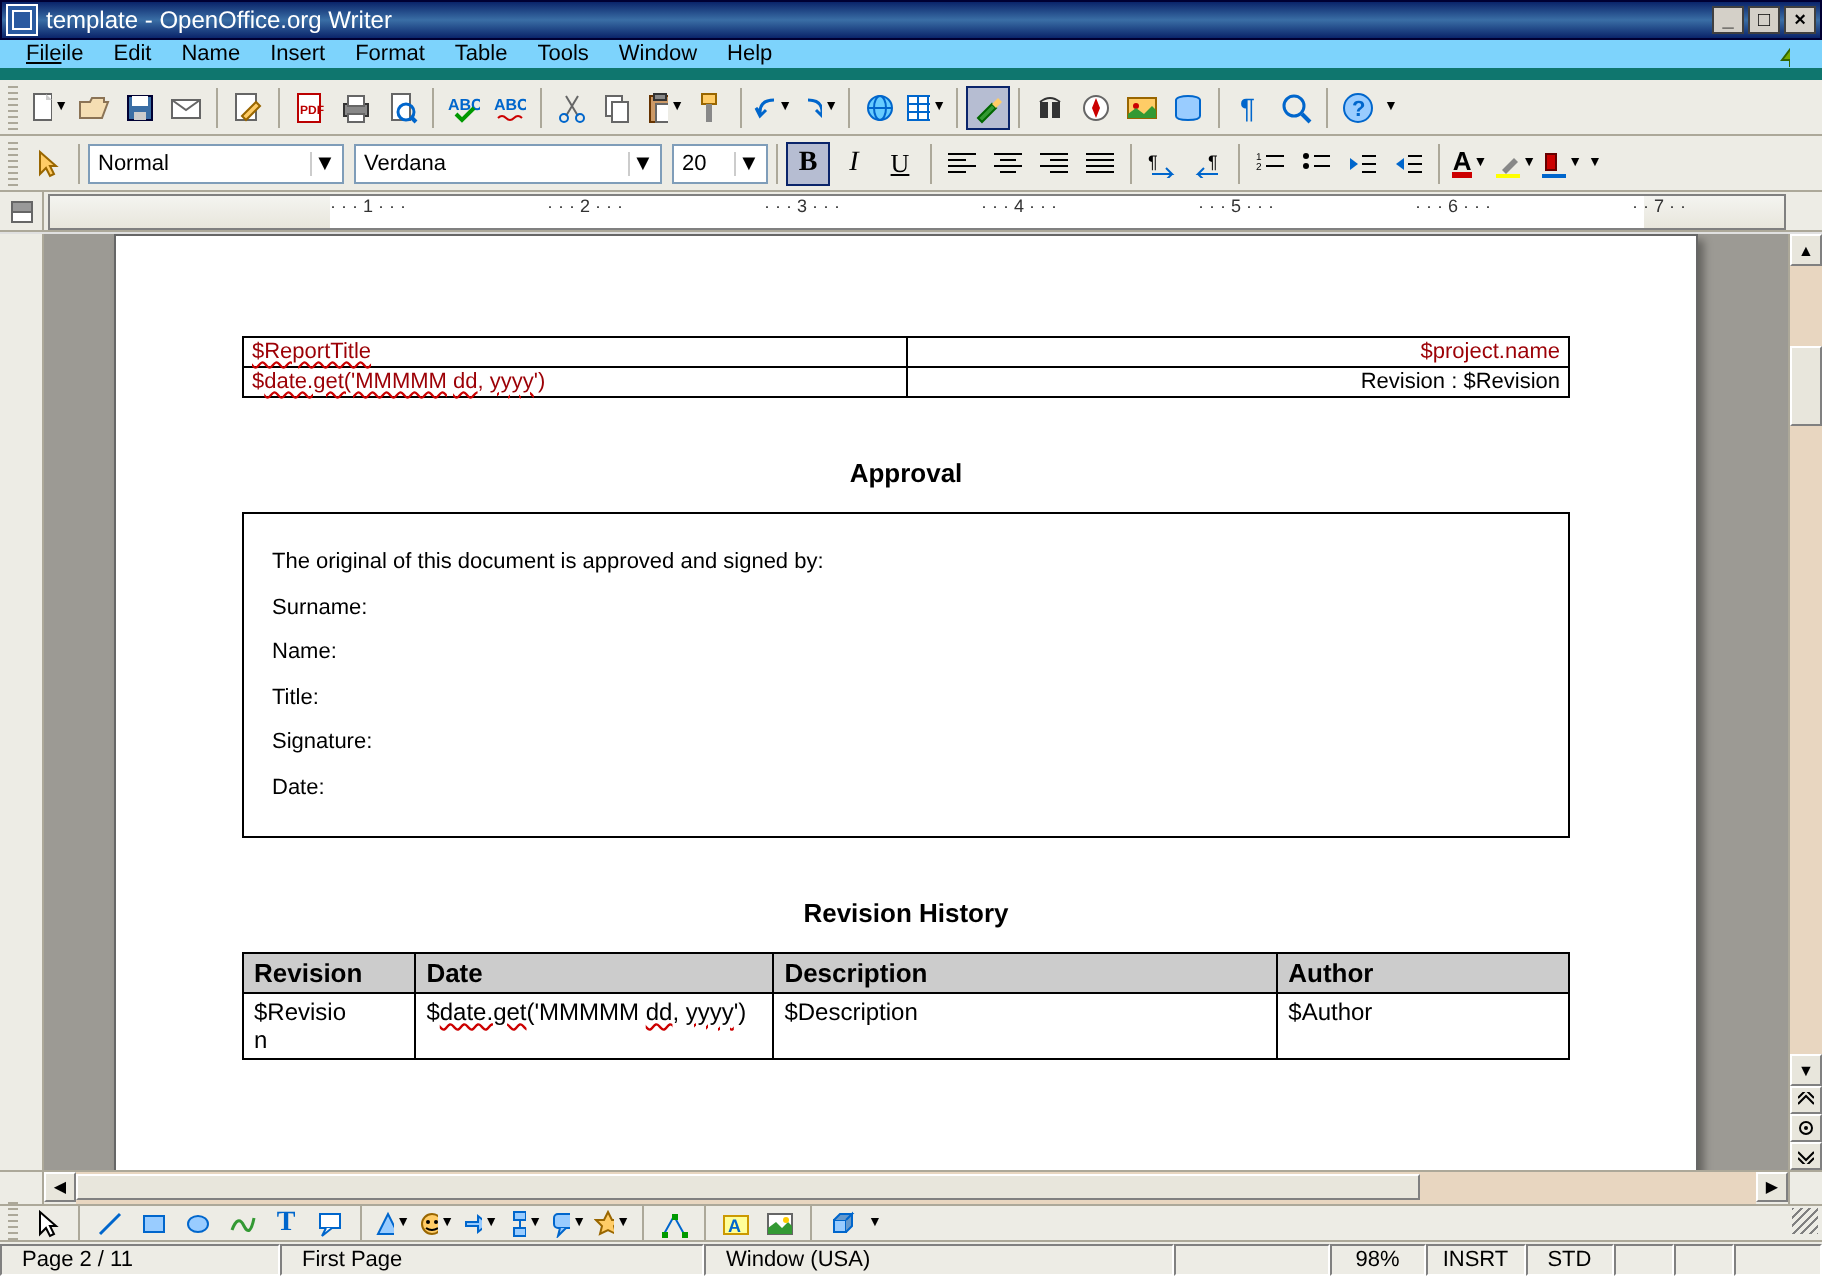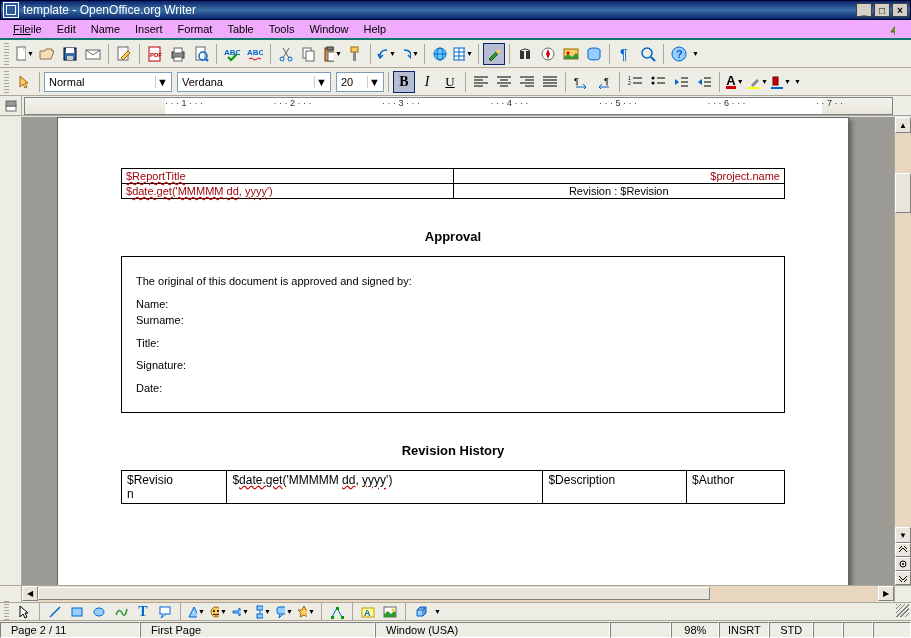--- a/index.html
+++ b/index.html
@@ -1,21 +1,21 @@
 <!DOCTYPE html>
 <html><head>
 <meta charset="utf-8">
 <style>
   * { box-sizing: border-box; }
   body { margin:0; font-family: Tahoma, Arial, sans-serif; font-size:11px; background:#e0e0e0; width:911px; height:638px; overflow:hidden; position:relative;}
   .titlebar{ background:linear-gradient(to bottom,#0a246a 0%,#3a6ea5 50%,#0a246a 100%); color:#fff; height:20px; display:flex; align-items:center; padding:0 2px; font-size:12px; border:1px solid #003;}
   .titlebar .app-icon{ width:16px; height:16px; background:#2a5aa0; display:inline-flex; align-items:center; justify-content:center; margin-right:4px; border:1px solid #fff;}
   .titlebar .title{ flex:1;}
   .win-btn{ width:16px; height:14px; background:#d4d0c8; border:1px solid #404040; margin-left:2px; display:flex; align-items:center; justify-content:center; color:#000; font-family:Arial; font-size:10px; font-weight:bold;}
-  .menubar{ background:#f0abfc; border-bottom:2px solid #0f766e; height:20px; display:flex; align-items:center; padding-left:6px; gap:1px;}
+  .menubar{ background:#7dd3fc; border-bottom:6px solid #0f766e; height:20px; display:flex; align-items:center; padding-left:6px; gap:1px;}
   .menubar span{ padding:2px 7px; cursor:default;}
   .menubar .right{ margin-left:auto; margin-right:8px;}
   .toolbar{ background:#edece5; border-bottom:1px solid #aca899; display:flex; align-items:center; padding:1px 4px; gap:1px; height:28px;}
   .tb-icon{ width:22px; height:22px; display:flex; align-items:center; justify-content:center; border:1px solid transparent; cursor:default;}
   .tb-sep{ width:1px; height:20px; background:#aca899; margin:0 3px;}
   .handle{ width:5px; height:22px; background:repeating-linear-gradient(#aca899,#aca899 1px,transparent 1px,transparent 3px); margin-right:3px;}
   .combo{ height:20px; background:#fff; border:1px solid #7f9db9; display:flex; align-items:center; padding:0 2px 0 4px; font-size:11px;}
   .combo .dd{ margin-left:auto; border-left:1px solid #ccc; width:14px; text-align:center; color:#000;}
   .toolbar2{ height:28px;}
   .ruler-row{ background:#edece5; border-bottom:1px solid #aca899; height:20px; display:flex;}
@@ -433,38 +433,44 @@
     <div class="page">
       <div class="page-pad">
         <table class="hdrtbl">
           <tbody>
               <tr>
             <td style="width:50%"><span class="v wavy">$ReportTitle</span></td>
             <td style="text-align:right"><span class="v">$project.name</span></td>
           </tr>
           <tr>
             <td><span class="v"><span style="color:#9c0006">$</span><span class="wavy" style="color:#9c0006">date.get('MMMMM</span> <span class="wavy" style="color:#9c0006">dd</span><span style="color:#9c0006">, </span><span class="wavy" style="color:#9c0006">yyyy</span><span style="color:#9c0006">')</span></span></td>
-            <td style="text-align:center"><span>Revision : $Revision</span></td>
+            <td style="text-align:right"><span>Revision : $Revision</span></td>
           </tr>
         </tbody>
           </table>
 
         <h2 class="doc">Approval</h2>
         <div class="approvalbox">
           <p>The original of this document is approved and signed by:</p>
+          <p style="margin-top:0">Surname:</p>
           <p style="margin-bottom:0">Name:</p>
-          <p style="margin-top:0">Surname:</p>
           <p>Title:</p>
           <p>Signature:</p>
           <p>Date:</p>
         </div>
 
         <h2 class="doc">Revision History</h2>
         <table class="revtbl">
           <tbody>
+              <tr>
+            <th style="width:13%">Revision</th>
+            <th style="width:27%">Date</th>
+            <th>Description</th>
+            <th style="width:22%">Author</th>
+          </tr>
           <tr>
             <td>$Revisio<br>n</td>
             <td>$<span class="wavy">date.get</span>('MMMMM <span class="wavy">dd</span>, <span class="wavy">yyyy</span>')</td>
             <td>$Description</td>
             <td>$Author</td>
           </tr>
         </tbody>
           </table>
       </div>
     </div>
@@ -617,21 +623,21 @@
         <path d="M3 5 L9 5 L9 11 L3 11 Z" fill="#9cf" stroke="#06c"></path>
         <path d="M3 5 L6 2 L12 2 L9 5 M9 5 L12 2 L12 8 L9 11" fill="#69c" stroke="#06c"></path>
       </svg>
     </div>
   <span class="dd-arrow">▼</span>
 </div>
 <div class="grip"></div>
 
 <div class="statusbar">
   <div class="cell" style="width:140px">Page 2 / 11</div>
-  <div class="cell" style="width:235px">First Page</div>
+  <div class="cell" style="width:212px">First Page</div>
   <div class="cell" style="width:235px">Window (USA)</div>
   <div class="cell" style="flex:1"></div>
   <div class="cell" style="width:48px;justify-content:center">98%</div>
   <div class="cell" style="width:50px;justify-content:center">INSRT</div>
   <div class="cell" style="width:44px;justify-content:center">STD</div>
   <div class="cell" style="width:30px"></div>
   <div class="cell" style="width:30px"></div>
   <div class="cell" style="flex:0.4"></div>
 </div>
 

